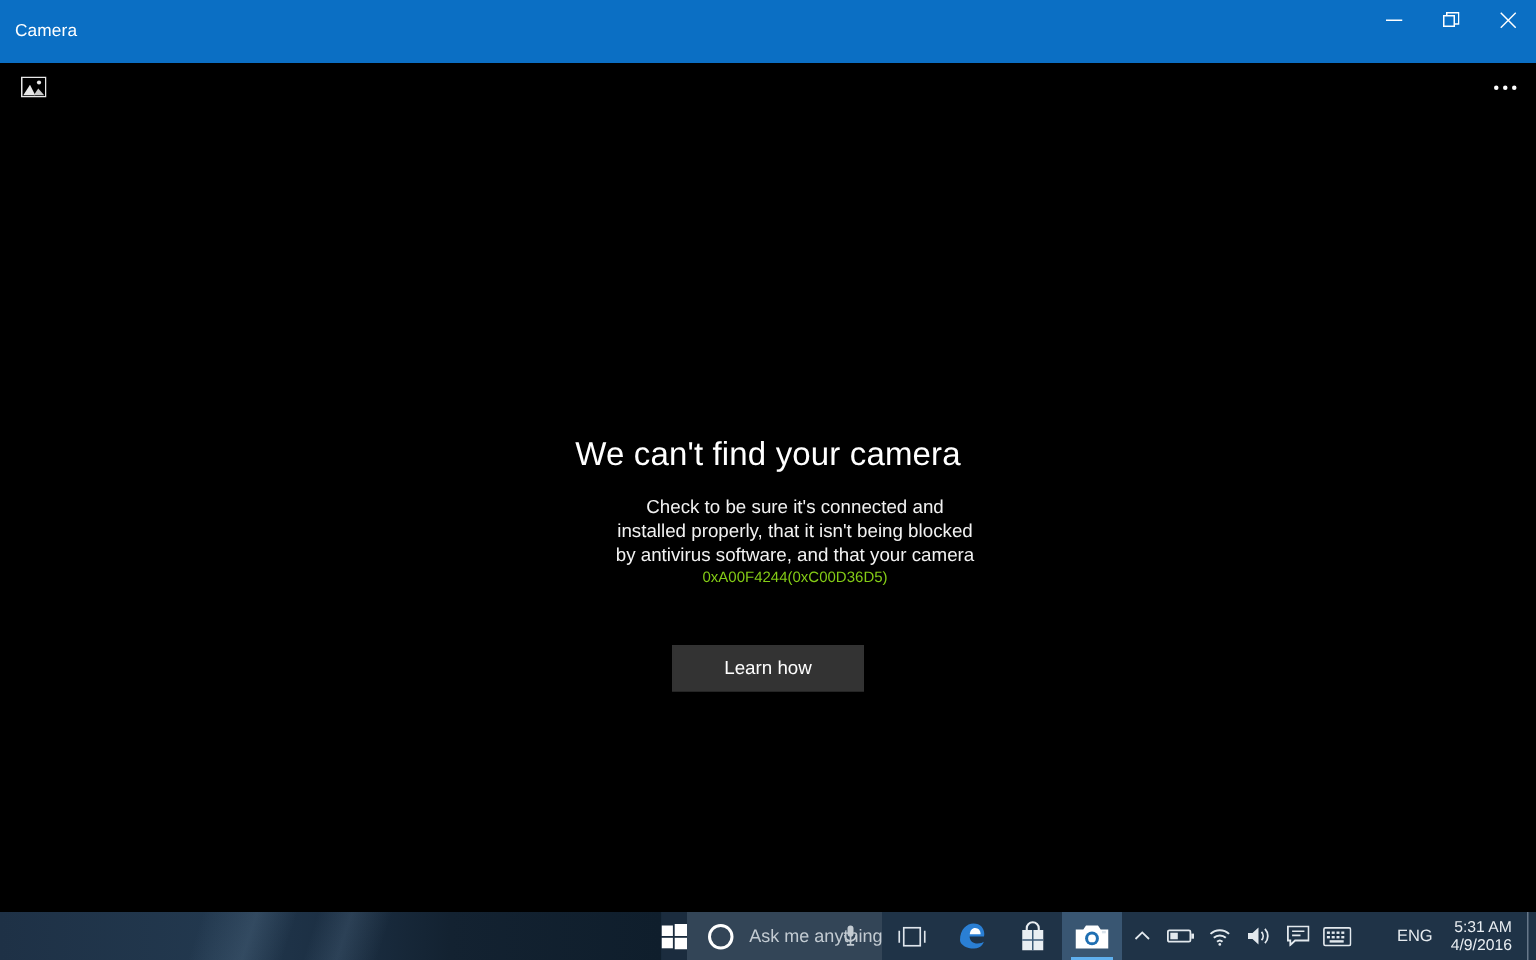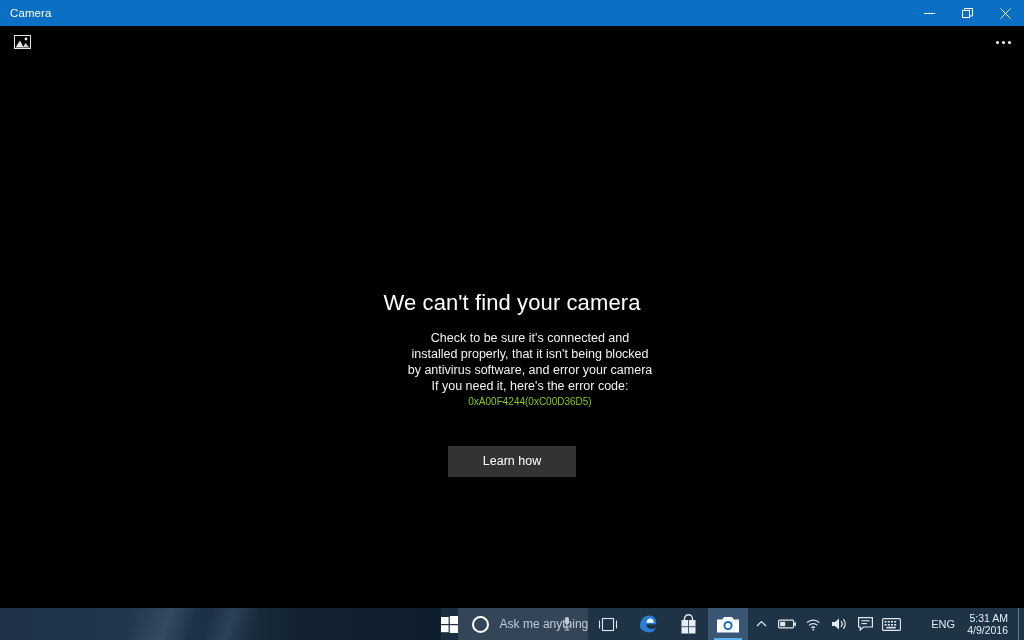--- a/index.html
+++ b/index.html
@@ -24,21 +24,21 @@
     position: absolute;
     left: 0; top: 0;
     width: 1024px;
     height: 608px;
     background: #000000;
   }
 
   
   #titlebar {
     position: relative;
-    height: 26px;
+    height: 42px;
     background: #0b6fc4;
     display: flex;
     align-items: center;
   }
   #titlebar-title {
     margin-left: 10px;
     color: #ffffff;
     font-size: 11.5px;
     letter-spacing: .1px;
     white-space: nowrap;
@@ -315,22 +315,21 @@
         <span class="dot"></span>
       </div>
     </div>
 
     <div id="viewfinder">
       <div id="error-block">
         <div id="error-title">We can't find your camera</div>
         <div id="error-body">
           <div>Check to be sure it's connected and</div>
           <div>installed properly, that it isn't being blocked</div>
-          <div>by antivirus software, and error your camera</div>
-          <div>If you need it, here's the error code:</div>
+          <div>by antivirus software, and that your camera</div>
           <div id="error-code">0xA00F4244(0xC00D36D5)</div>
         </div>
         <button id="learn-how-button">Learn how</button>
       </div>
     </div>
   </div>
 
   <div id="taskbar">
     <div id="taskbar-sheen"></div>
 

